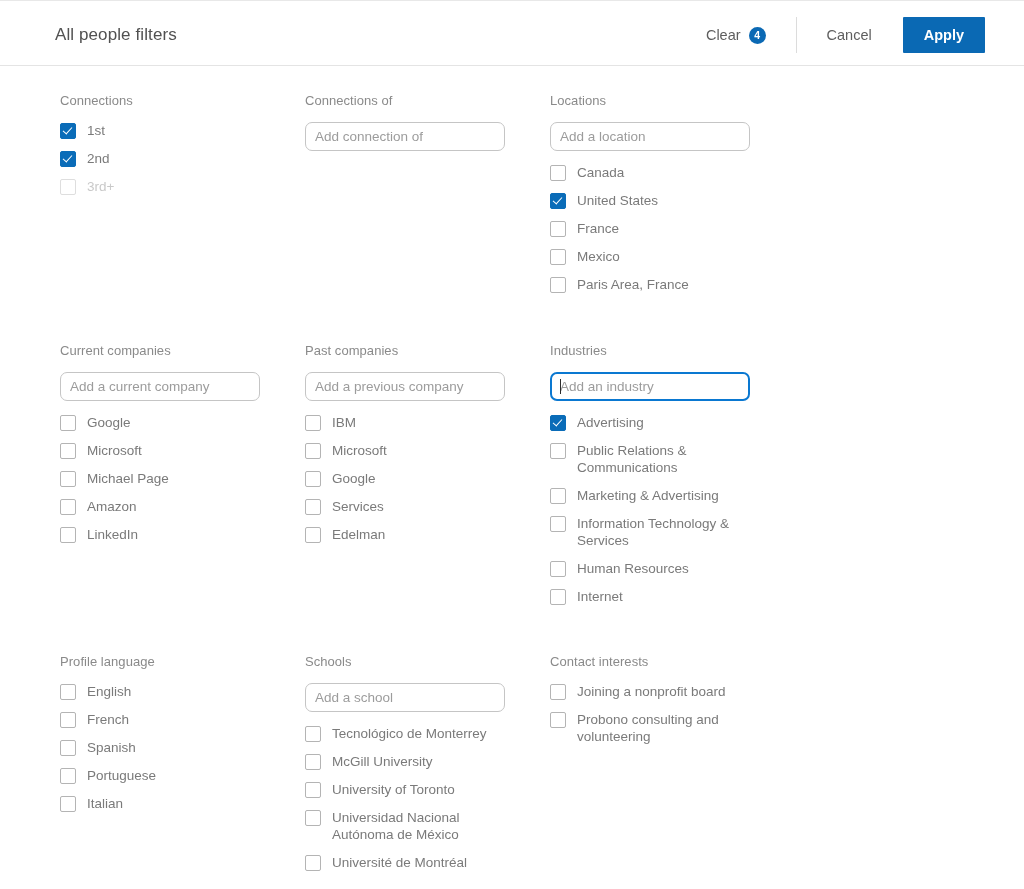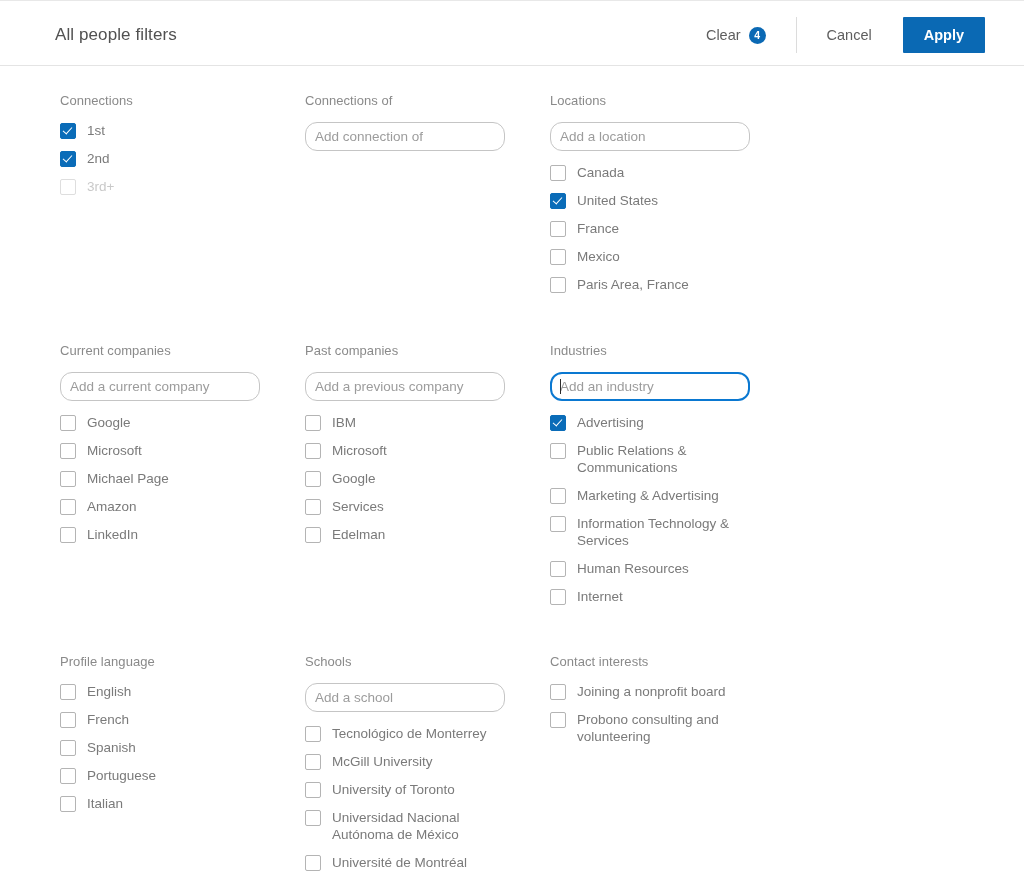--- a/index.html
+++ b/index.html
@@ -123,21 +123,21 @@
     color: #8a8a8a;
     font-weight: 400;
     margin: 0 0 14px 0;
     letter-spacing: 0.05px;
   }
 
   .filter-input {
     width: 200px;
     height: 29px;
     border: 1px solid #c5c5c5;
-    border-radius: 12px;
+    border-radius: 7px;
     padding: 0 9px;
     font-family: inherit;
     font-size: 13.5px;
     color: #3f3f3f;
     background: #ffffff;
     outline: none;
     display: block;
     margin-bottom: 13px;
   }
   .filter-input::placeholder {

